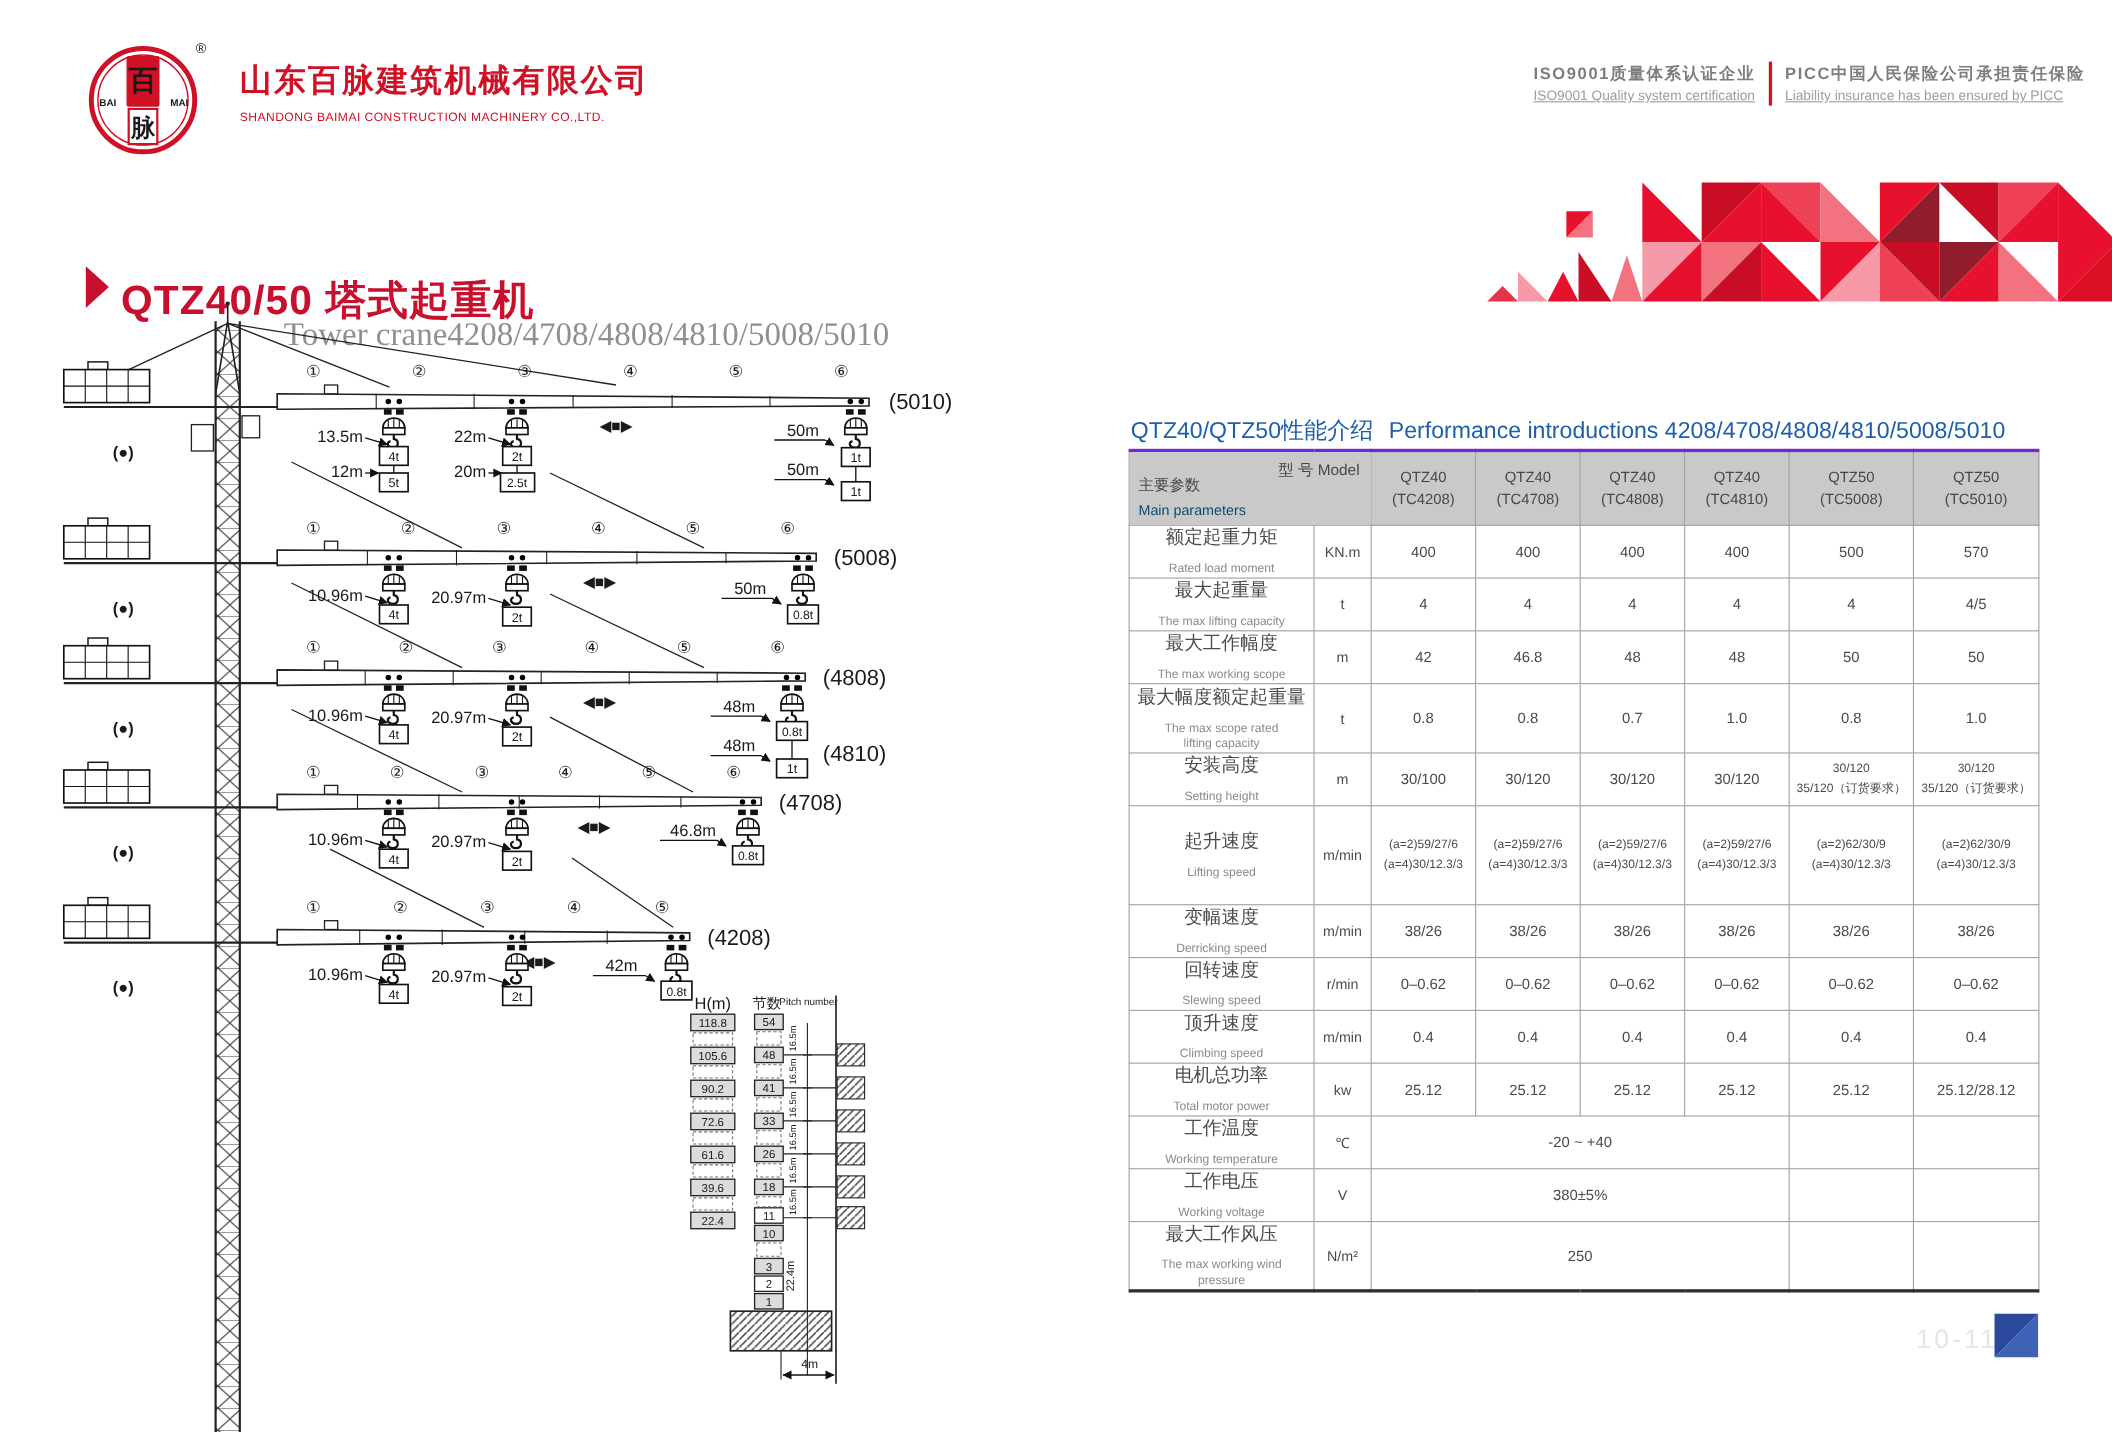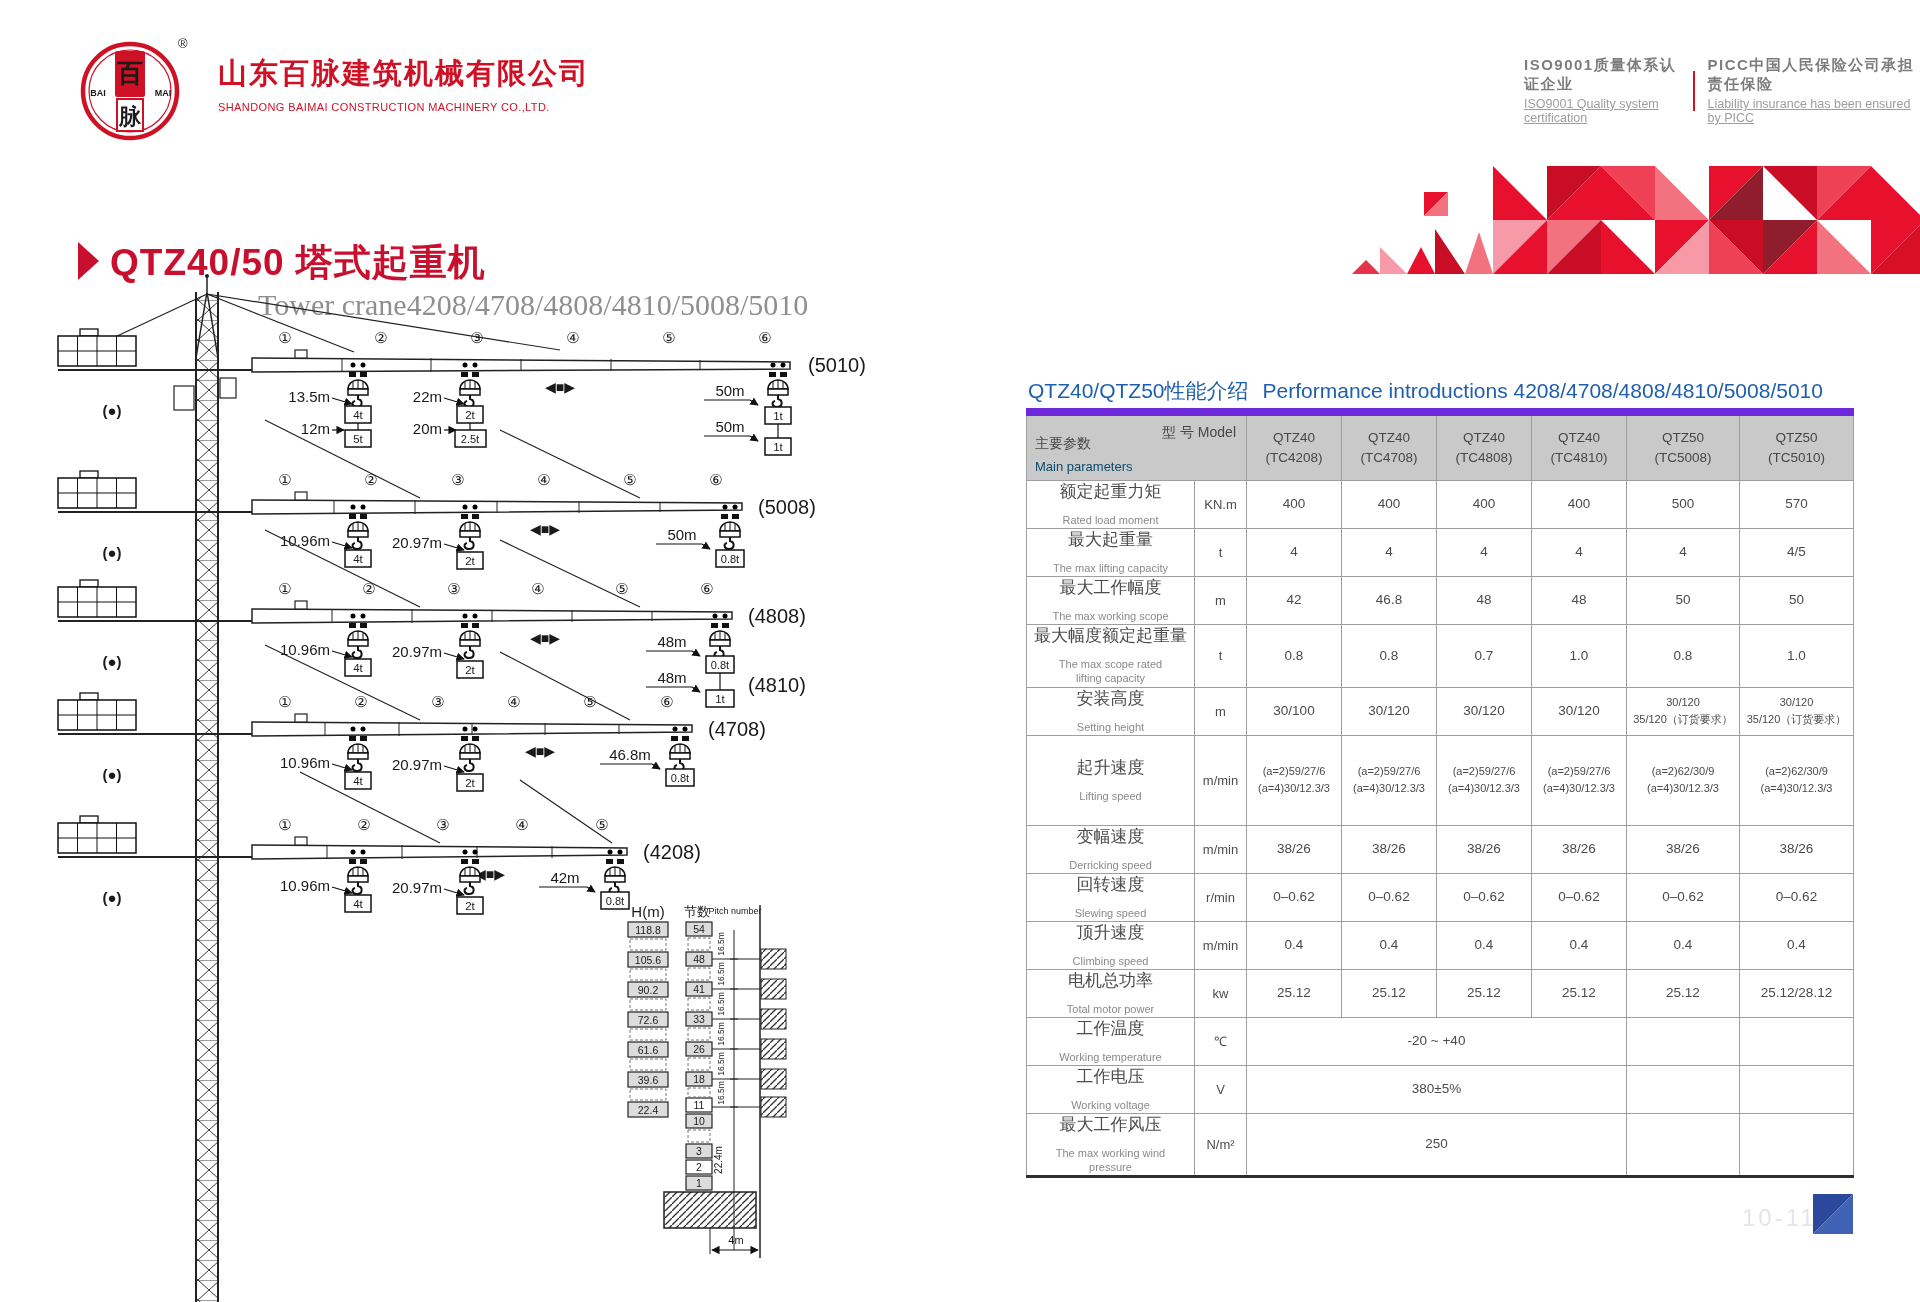--- a/index.html
+++ b/index.html
@@ -15,21 +15,21 @@
   .cert-div{width:3px;height:40px;background:#cf1125;margin:0 12px;}
   
   .tri-bullet{width:0;height:0;border-top:19px solid transparent;border-bottom:19px solid transparent;
               border-left:21px solid #c8102e;}
   .main-title{font-size:37px;font-weight:bold;color:#c8102e;letter-spacing:1px;}
   .sub-title{font-family:"Liberation Serif",serif;font-size:30px;color:#8f8f8f;}
   
   .tbl-title{font-size:21px;color:#1e5fad;white-space:nowrap;}
   .tbl-title .en{margin-left:14px;}
   table.spec{border-collapse:collapse;table-layout:fixed;width:827px;
-             border-top:8px solid #6d28d9;border-bottom:3px solid #2e2e2e;}
+             border-top:3px solid #6d28d9;border-bottom:3px solid #2e2e2e;}
   table.spec td{border:1px solid #9f9f9f;text-align:center;vertical-align:middle;padding:0 2px;}
   tr.head td{background:#c9c9c9;}
   td.model{font-size:13.5px;color:#474747;white-space:pre-line;line-height:1.5;}
   td.corner{position:relative;
     background-image:linear-gradient(to bottom right,transparent calc(50% - 0.6px),
       #909090 calc(50% - 0.6px),#909090 calc(50% + 0.6px),transparent calc(50% + 0.6px));}
   .corner .tm{position:absolute;top:8px;right:10px;font-size:14px;color:#474747;}
   .corner .pc{position:absolute;left:8px;bottom:27px;font-size:14px;color:#474747;}
   .corner .pe{position:absolute;left:8px;bottom:6px;font-size:13px;color:#0c4a6e;text-align:right;}
   td.lbl{line-height:1.25;}
@@ -57,21 +57,21 @@
     <text x="26" y="68" text-anchor="middle" font-size="9" font-weight="bold" fill="#cf1125">BAI</text>
     <text x="91" y="68" text-anchor="middle" font-size="9" font-weight="bold" fill="#cf1125">MAI</text>
     <text x="106" y="20" font-size="13" fill="#cf1125">®</text>
   </svg>
 
   <div class="abs" style="left:218px;top:54px">
     <div class="company-cn">山东百脉建筑机械有限公司</div>
     <div class="company-en">SHANDONG BAIMAI CONSTRUCTION MACHINERY CO.,LTD.</div>
   </div>
 
-  <div class="abs certs" style="left:1524px;top:56px">
+  <div class="abs certs" style="left:1394px;top:56px">
     <div>
       <div class="cert-cn">ISO9001质量体系认证企业</div>
       <div class="cert-en">ISO9001 Quality system certification</div>
     </div>
     <div class="cert-div"></div>
     <div>
       <div class="cert-cn">PICC中国人民保险公司承担责任保险</div>
       <div class="cert-en">Liability insurance has been ensured by PICC</div>
     </div>
   </div>
@@ -108,21 +108,21 @@
       <polygon points="1709,220 1709,274 1763,274" fill="#ef4156"></polygon>
       <polygon points="1763,220 1817,220 1763,274" fill="#8f1d2b"></polygon>
       <polygon points="1817,220 1817,274 1763,274" fill="#e8112d"></polygon>
       <polygon points="1817,274 1817,220 1871,274" fill="#f2737f"></polygon>
       <polygon points="1871,220 1925,220 1871,274" fill="#e8112d"></polygon>
       <polygon points="1925,220 1925,274 1871,274" fill="#d90f26"></polygon>
     </g>
   </svg>
 
   <div class="abs tri-bullet" style="left:78px;top:242px"></div>
-  <div class="abs main-title" style="left:110px;top:238px">QTZ40/50 塔式起重机</div>
+  <div class="abs main-title" style="left:110px;top:248px">QTZ40/50 塔式起重机</div>
   <div class="abs sub-title" style="left:258px;top:288px">Tower crane4208/4708/4808/4810/5008/5010</div>
 
   <svg class="abs" style="left:0;top:0" width="900" height="1302" viewBox="0 0 900 1302" font-family="&quot;Liberation Sans&quot;,sans-serif">
     <defs>
       <marker id="arr" viewBox="0 0 10 10" refX="9" refY="5" markerWidth="7" markerHeight="7" orient="auto-start-reverse">
         <path d="M0,0L10,5L0,10z" fill="#111"></path>
       </marker>
       <pattern id="lat" width="22" height="20" patternUnits="userSpaceOnUse">
         <path d="M0,0H22 M0,0L22,20 M22,0L0,20" stroke="#3a3a3a" stroke-width="1" fill="none"></path>
       </pattern>

